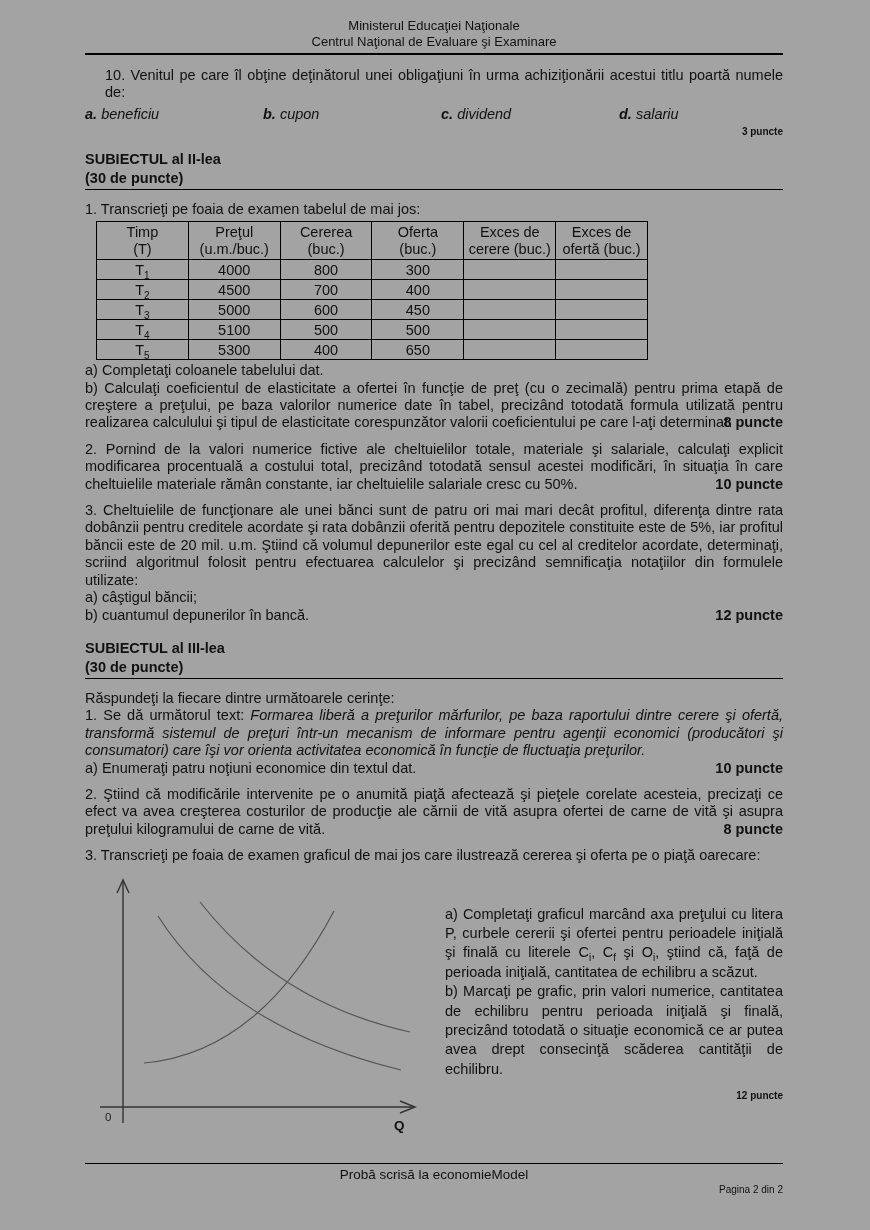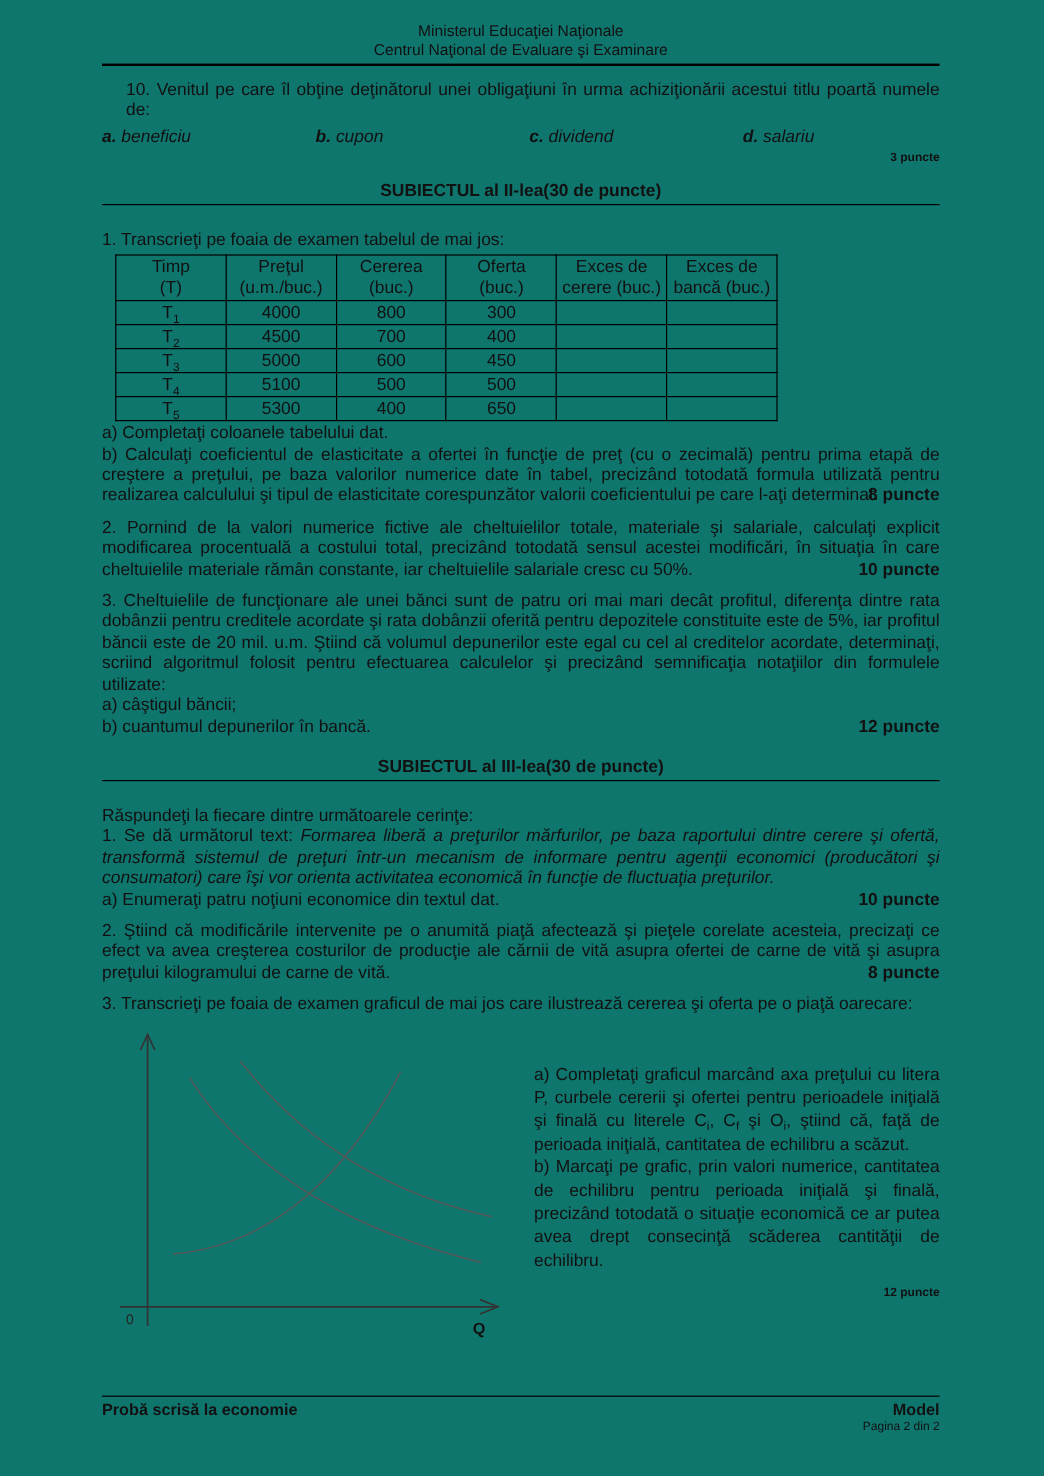--- a/index.html
+++ b/index.html
@@ -1,46 +1,46 @@
 <!DOCTYPE html>
 <html lang="ro"><head>
 <meta charset="utf-8">
 <style>
   html,body{margin:0;padding:0;background:#fff;}
   body{width:870px;height:1230px;font-family:"Liberation Sans",sans-serif;color:#111;}
-  .page{position:relative;width:870px;height:1230px;overflow:hidden;background:#0f766e;}
+  .page{position:relative;width:870px;height:1230px;overflow:hidden;background:#a3a3a3;}
   .content{padding:18px 87px 0 85px;}
   .doc-header{text-align:center;font-size:13px;line-height:16px;}
   .top-rule{border-bottom:2px solid #000;margin-top:3px;}
   p,.para{margin:0;font-size:14.5px;line-height:17.4px;text-align:justify;}
   .rel{position:relative;}
   .pts-abs{position:absolute;right:0;bottom:0;font-weight:bold;}
   .pts-line{text-align:right;font-weight:bold;font-size:10px;line-height:18px;}
   .q10{margin-top:12px;padding-left:20px;}
   .options{display:flex;margin-top:3px;font-size:14.5px;line-height:18px;}
   .options .opt{width:178px;font-style:italic;}
   .options .opt:last-child{width:auto;}
   .opt .letter{font-weight:bold;}
-  .section-head{display:flex;justify-content:center;border-bottom:1.6px solid #000;
-    font-weight:bold;font-size:14.5px;line-height:19px;margin-top:9px;padding-bottom:1px;}
-  .intro-line{margin-top:21px;}
+  .section-head{display:flex;justify-content:flex-end;border-bottom:1.6px solid #000;
+    font-weight:bold;font-size:14.5px;line-height:19px;margin-top:9px;padding-bottom:1px;flex-direction:column;}
+  .intro-line{margin-top:11px;}
   table.econ{border-collapse:collapse;table-layout:fixed;width:552px;margin:3px 0 2px 11px;}
   table.econ td{border:1px solid #000;text-align:center;font-size:14.5px;padding:0 2px;}
   table.econ .hdr td{line-height:17px;height:37px;}
   table.econ .row td{height:19px;line-height:18px;}
   table.econ{border:1.5px solid #000;}
   sub{font-size:10px;line-height:0;}.mt9{margin-top:9px;}
   .it{font-style:italic;}
   .graph-wrap{display:flex;margin-top:8px;}
   .graph-svg{width:360px;flex:0 0 360px;padding-left:9px;box-sizing:border-box;}
   .graph-text{flex:1;padding-top:32px;font-size:14.5px;line-height:19.4px;text-align:justify;}
   .graph-text .pts-line{margin-top:8px;}
   .footer{position:absolute;left:85px;right:87px;top:1163px;}
   .footer-rule{border-top:1.6px solid #000;}
-  .footer-row{display:flex;justify-content:space-between;font-size:13.5px;line-height:17px;margin-top:2px;font-weight:bold;}
+  .footer-row{display:flex;justify-content:center;font-size:13.5px;line-height:17px;margin-top:2px;}
   .footer-center{text-align:right;font-size:10px;margin-top:1px;}
   svg text{font-family:"Liberation Sans",sans-serif;}
 </style>
 </head>
 <body>
 
 <div class="page">
   <div class="content">
 
     <div class="doc-header">
@@ -67,21 +67,21 @@
     <p class="intro-line">1. Transcrieţi pe foaia de examen tabelul de mai jos:</p>
 
     <table class="econ">
       <tbody>
           <tr class="hdr">
         <td><span>Timp</span><br><span>(T)</span></td>
         <td><span>Preţul</span><br><span>(u.m./buc.)</span></td>
         <td><span>Cererea</span><br><span>(buc.)</span></td>
         <td><span>Oferta</span><br><span>(buc.)</span></td>
         <td><span>Exces de</span><br><span>cerere (buc.)</span></td>
-        <td><span>Exces de</span><br><span>bancă (buc.)</span></td>
+        <td><span>Exces de</span><br><span>ofertă (buc.)</span></td>
       </tr>
       <tr class="row">
         <td><span>T</span><sub>1</sub></td>
         <td>4000</td>
         <td>800</td>
         <td>300</td>
         <td></td>
         <td></td>
       </tr>
       <tr class="row">

